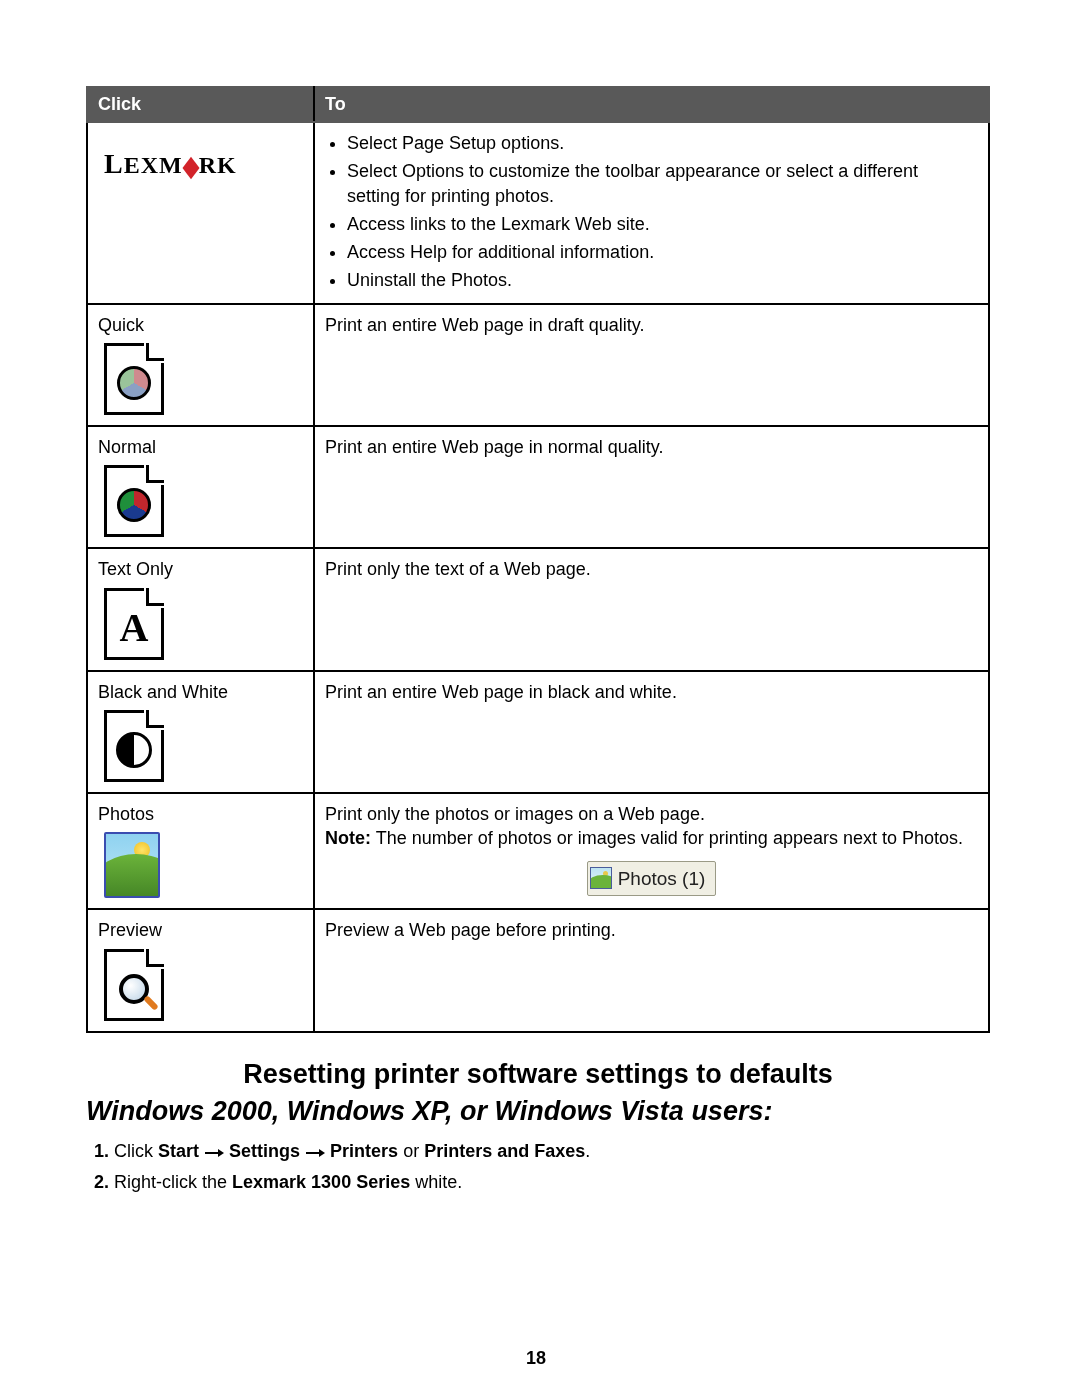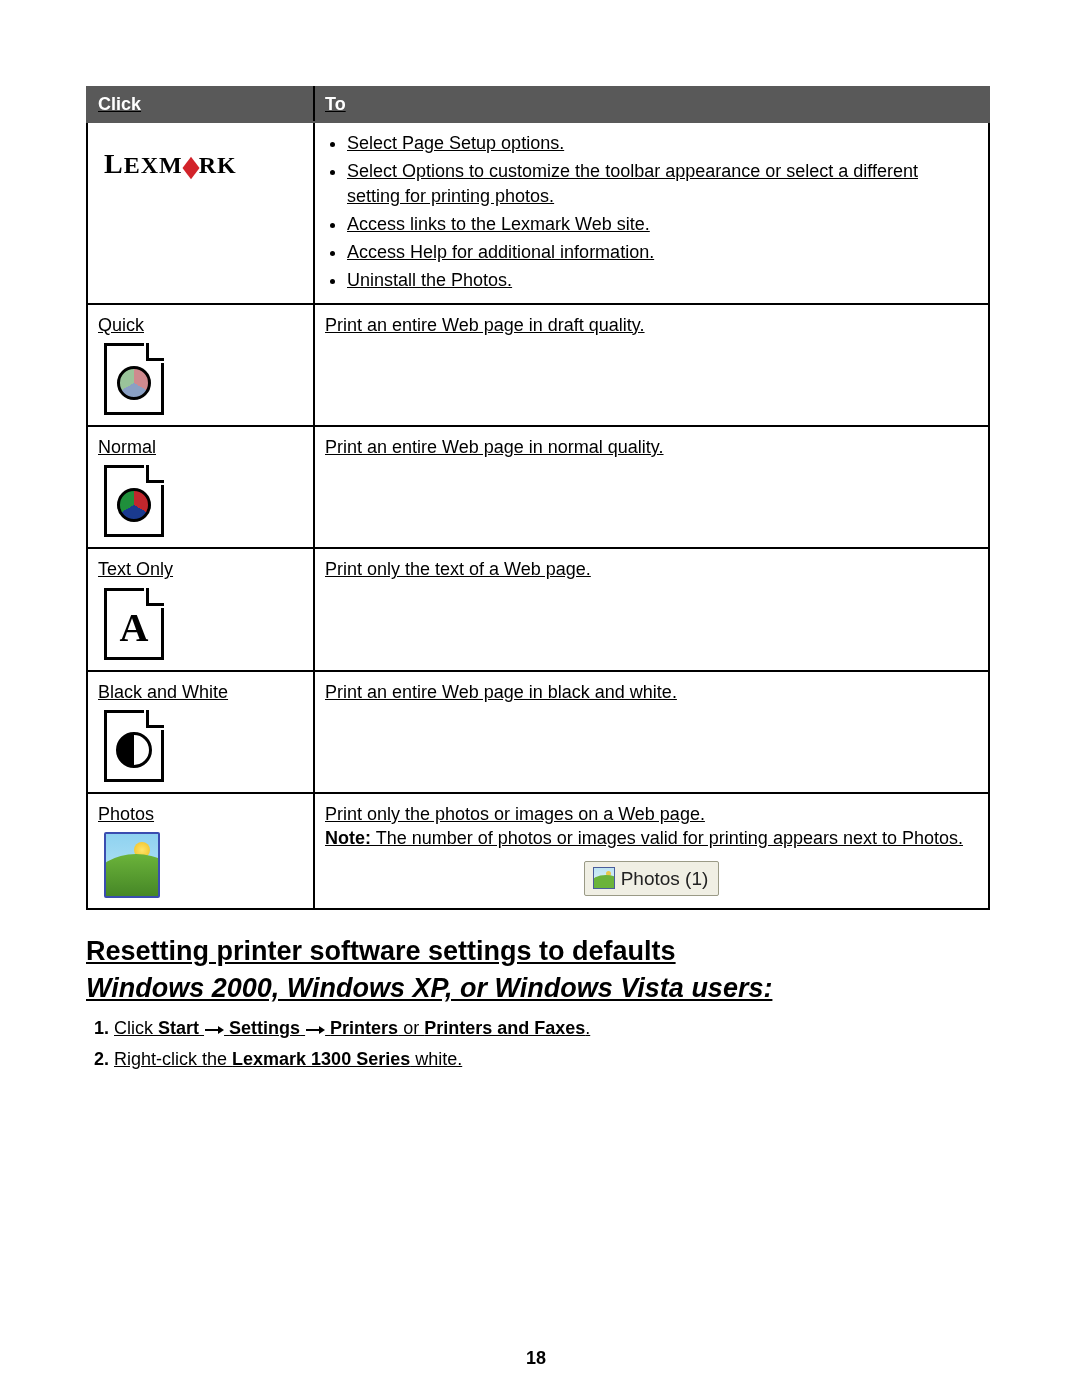--- a/index.html
+++ b/index.html
@@ -8,21 +8,20 @@
     background: #ffffff;
     font-family: Arial, Helvetica, sans-serif;
     color: #000000;
   }
   .page {
     width: 1076px;
     min-height: 1397px;
     box-sizing: border-box;
     padding: 86px 86px 40px 86px;
     position: relative;
-    text-decoration: underline;
   }
   table.main {
     width: 100%;
     border-collapse: collapse;
     border: 2px solid #000;
   }
   table.main th {
     background: #595959;
     color: #fff;
     font-weight: bold;
@@ -161,21 +160,21 @@
     left: 24px; top: 26px;
   }
 
   
   .photos-btn-wrap { text-align: center; margin-top: 10px; }
   .photos-btn {
     display: inline-flex; align-items: center;
     background: #f0efe4;
     border: 1px solid #9a9a86;
     border-radius: 2px;
-    padding: 4px 10px 4px 8px;
+    padding: 4px 10px 4px 2px;
     font-size: 19px;
     color: #222;
     gap: 6px;
   }
   .photos-btn .mini-thumb {
     width: 20px; height: 20px; position: relative;
     border: 1px solid #4a5c9b;
     background: linear-gradient(#bde4f2, #e7f5fb);
     overflow: hidden;
   }
@@ -185,20 +184,21 @@
   }
   .photos-btn .mini-thumb::after {
     content: ""; position: absolute; bottom: -3px; left: -3px;
     width: 30px; height: 16px; border-radius: 50% 50% 0 0;
     background: #6bb33a;
   }
 
   h2.section-heading {
     font-size: 27px; font-weight: bold;
     margin: 26px 0 6px 0;
+    text-align: center;
   }
   h3.sub-heading {
     font-size: 27px; font-style: italic; font-weight: bold;
     margin: 6px 0 14px 0;
   }
   ol.steps {
     padding-left: 24px;
     margin: 4px;
     font-size: 18px;
   }
@@ -326,20 +326,36 @@
           </div>
           <div class="photos-btn-wrap">
             <span class="photos-btn">
               <span class="mini-thumb"></span>
               <span>Photos (1)</span>
             </span>
           </div>
         </td>
       </tr>
 
+      <tr>
+        <td class="click-cell">
+          <div class="click-label">Preview</div>
+          <div class="icon-slot">
+            <div class="file-icon">
+              <div class="fold-mask"></div>
+                <div class="fold-lines"></div>
+              <div class="magnifier">
+                  <div class="glass"></div>
+                  <div class="handle"></div>
+                </div>
+            </div>
+          </div>
+        </td>
+        <td>Preview a Web page before printing.</td>
+      </tr>
 
     </tbody>
   </table>
 
   <h2 class="section-heading">Resetting printer software settings to defaults</h2>
   <h3 class="sub-heading">Windows 2000, Windows XP, or Windows Vista users:</h3>
 
   <ol class="steps">
     <li>
       <span>Click </span><strong>Start</strong>

